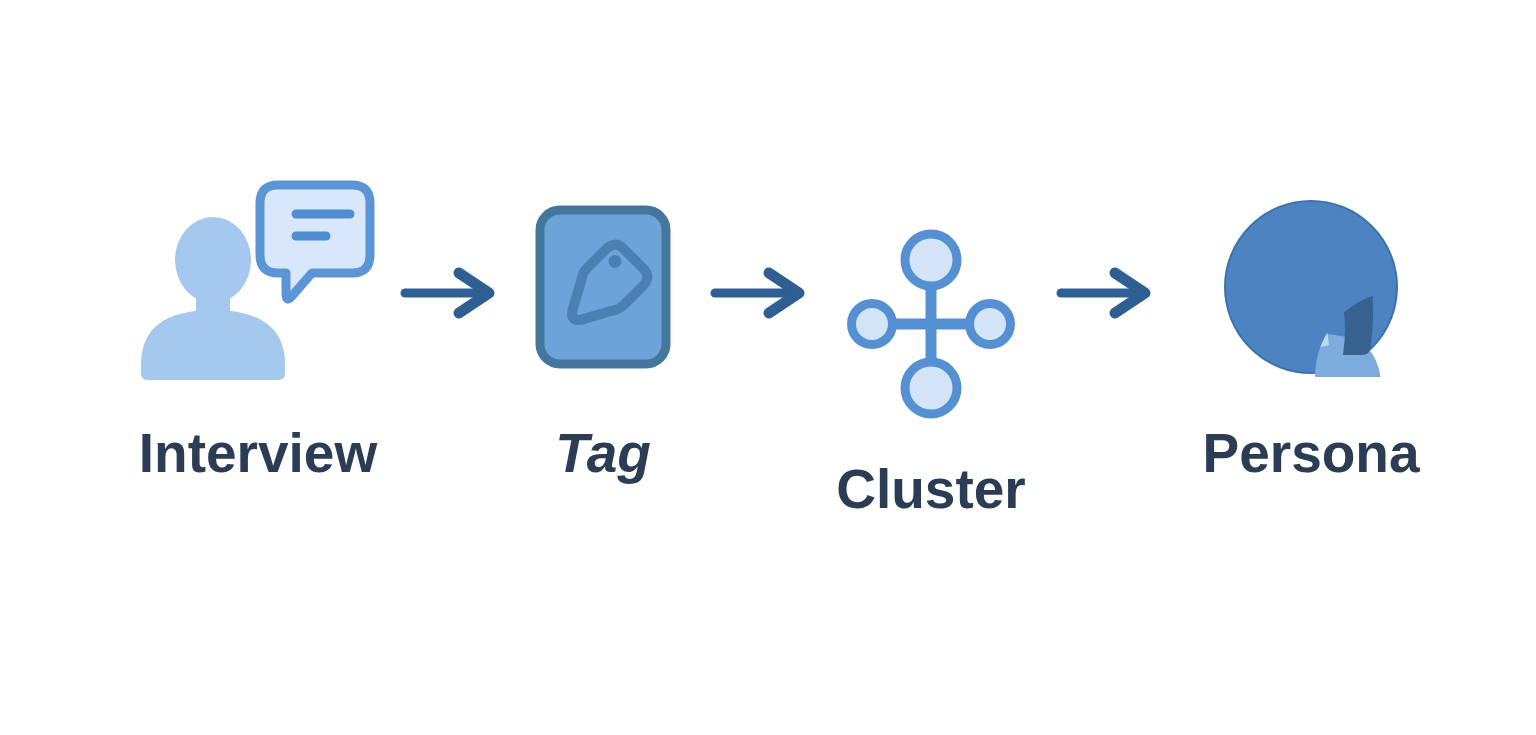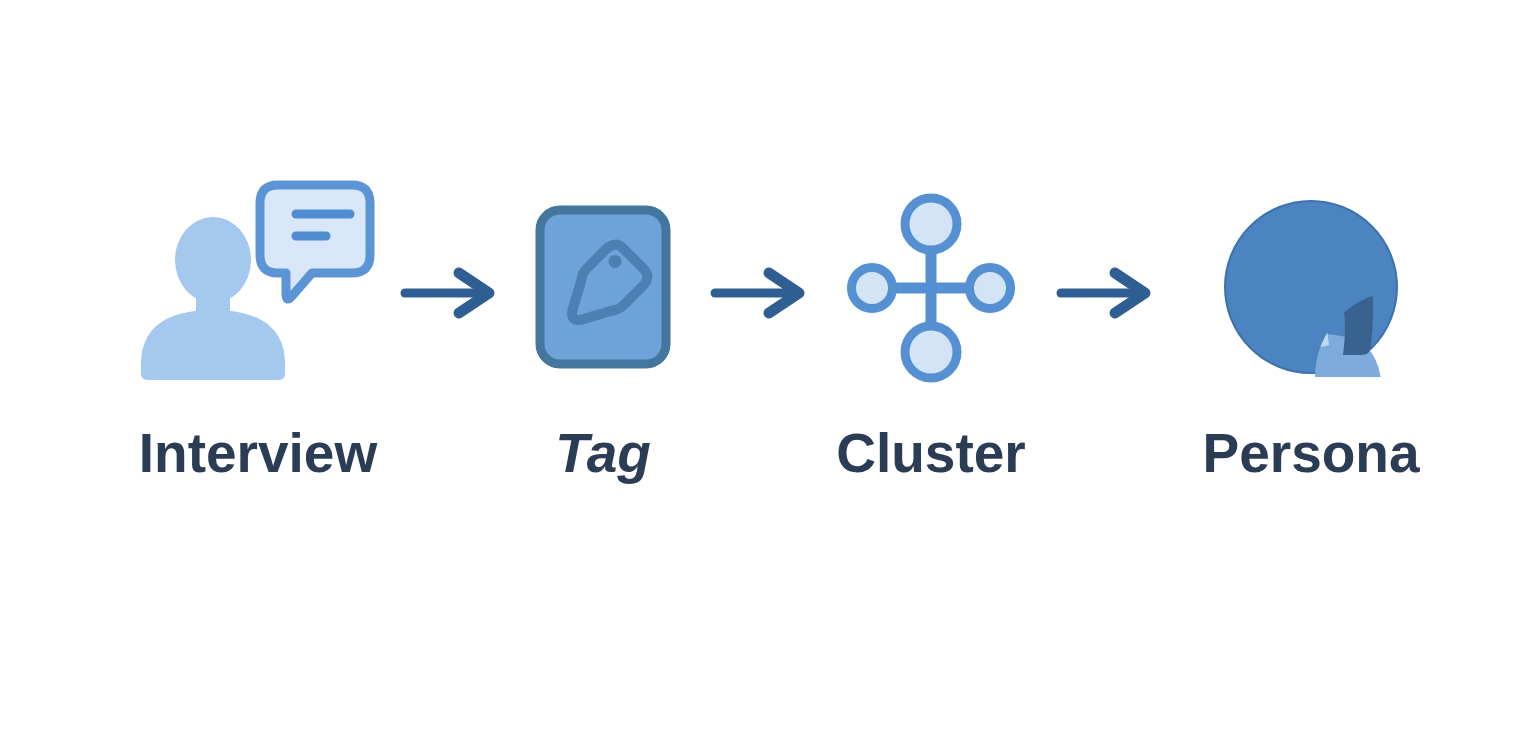--- a/index.html
+++ b/index.html
@@ -100,21 +100,21 @@
     <div class="step-label">Tag</div>
   </div>
 
   <div class="arrow" style="left:709px;">
     <svg width="100" height="56" viewBox="0 0 100 56">
       <path class="arrow-shaft" d="M6,28 H82"></path>
       <path class="arrow-head" d="M60,8 L90,28 L60,48"></path>
     </svg>
   </div>
 
-  <div class="step" style="left:801px;">
+  <div class="step" style="left:801px;margin-top:36px;">
     <div class="icon-wrap" aria-label="cluster-nodes-icon">
       <svg width="170" height="190" viewBox="0 0 170 190" style="margin-top:10px">
         <path class="cluster-link" d="M85,35 V155"></path>
         <path class="cluster-link" d="M29,95 H141"></path>
         <circle class="cluster-node" cx="85" cy="31" r="26"></circle>
         <circle class="cluster-node" cx="85" cy="159" r="26"></circle>
         <circle class="cluster-node" cx="26" cy="95" r="20.5"></circle>
         <circle class="cluster-node" cx="144" cy="95" r="20.5"></circle>
       </svg>
     </div>

